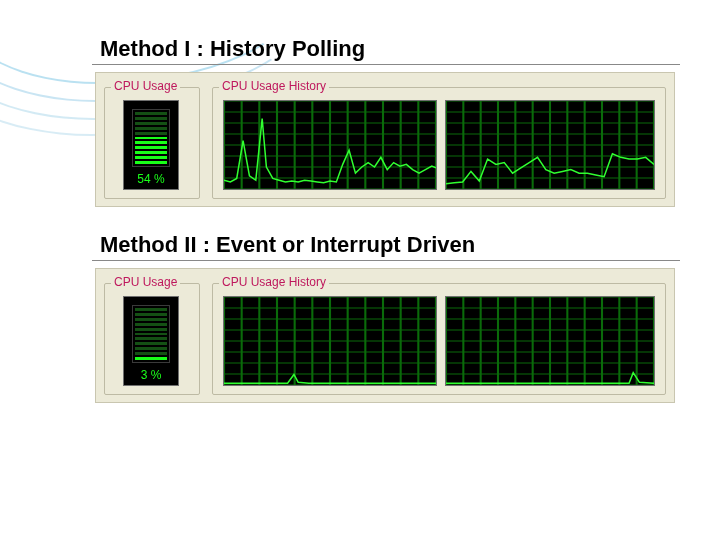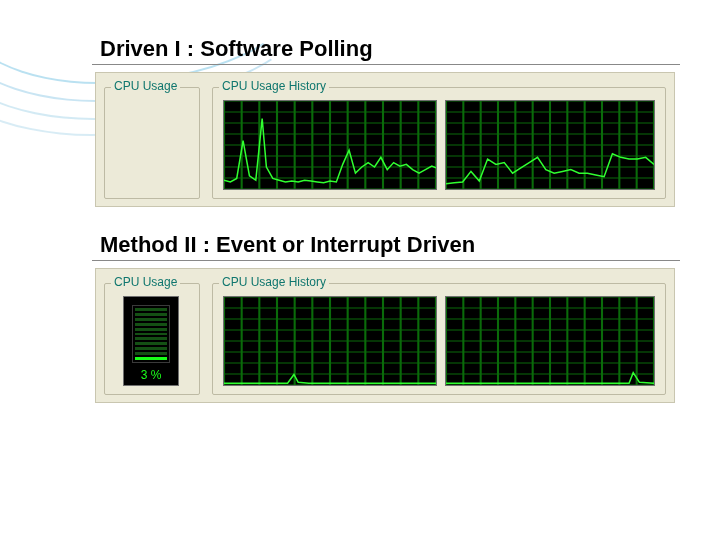--- a/index.html
+++ b/index.html
@@ -67,21 +67,21 @@
     box-sizing: border-box;
   }
   .group-label {
     position: absolute;
     top: -9px;
     left: 6px;
     background: #ecead8;
     padding: 0 3px;
     font-family: Tahoma, Arial, sans-serif;
     font-size: 12px;
-    color: #0f766e;
+    color: #be185d;
   }
 
   .meter-outer {
     position: absolute;
     top: 12px;
     left: 18px;
     width: 56px;
     height: 90px;
     background: #000;
     border: 1px solid #6f6f6f;
@@ -143,27 +143,43 @@
 </head>
 <body>
 
 <div class="swoosh-container">
   <div class="swoosh s1"></div>
   <div class="swoosh s2"></div>
   <div class="swoosh s3"></div>
   <div class="swoosh s4"></div>
 </div>
 
-<h2 class="section-title" style="top:36px;">Driven I : Software Polling</h2>
+<h2 class="section-title" style="top:36px;">Method I : History Polling</h2>
 <div class="title-underline" style="top:64px;"></div>
 
 <div class="panel" style="top:72px;">
 
   <div class="group" style="left:8px; top:14px; width:96px; height:112px;">
     <span class="group-label">CPU Usage</span>
+    <div class="meter-outer">
+      <div class="meter-inner">
+          <div class="seg on"></div>
+          <div class="seg on"></div>
+          <div class="seg on"></div>
+          <div class="seg on"></div>
+          <div class="seg on"></div>
+          <div class="seg on"></div>
+          <div class="seg"></div>
+          <div class="seg"></div>
+          <div class="seg"></div>
+          <div class="seg"></div>
+          <div class="seg"></div>
+        </div>
+      <div class="meter-percent">54 %</div>
+    </div>
   </div>
 
   <div class="group" style="left:116px; top:14px; right:8px; height:112px;">
     <span class="group-label">CPU Usage History</span>
     <div class="history-plot" style="left:10px; width:214px;">
         <svg class="grid-and-line" viewBox="0 0 100 100" preserveAspectRatio="none">
           <g class="grid">
             <line x1="0" y1="0" x2="0" y2="100"></line>
             <line x1="8.333333333333332" y1="0" x2="8.333333333333332" y2="100"></line>
             <line x1="16.666666666666664" y1="0" x2="16.666666666666664" y2="100"></line>

